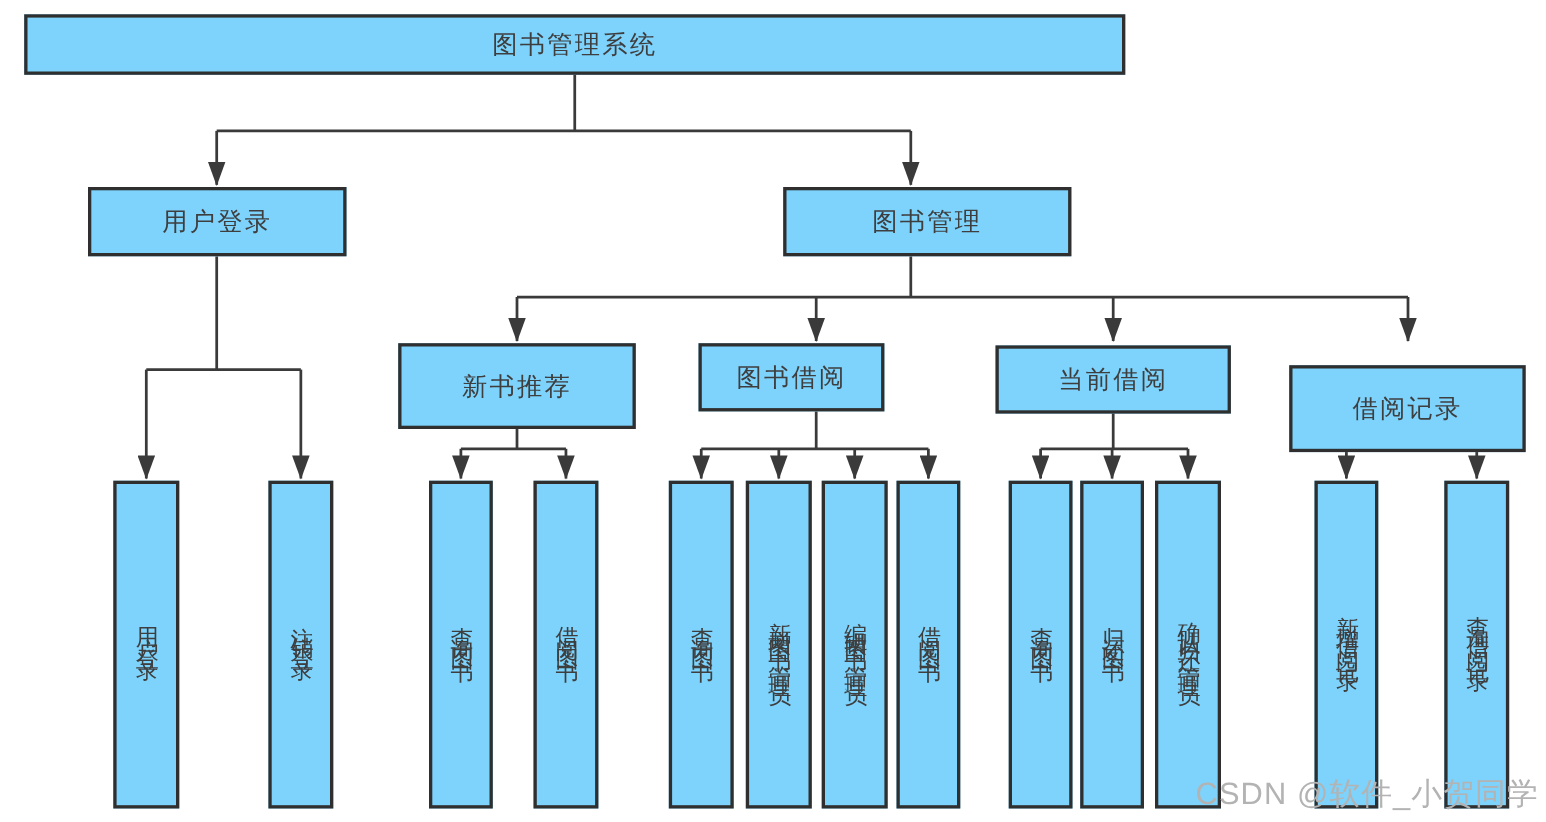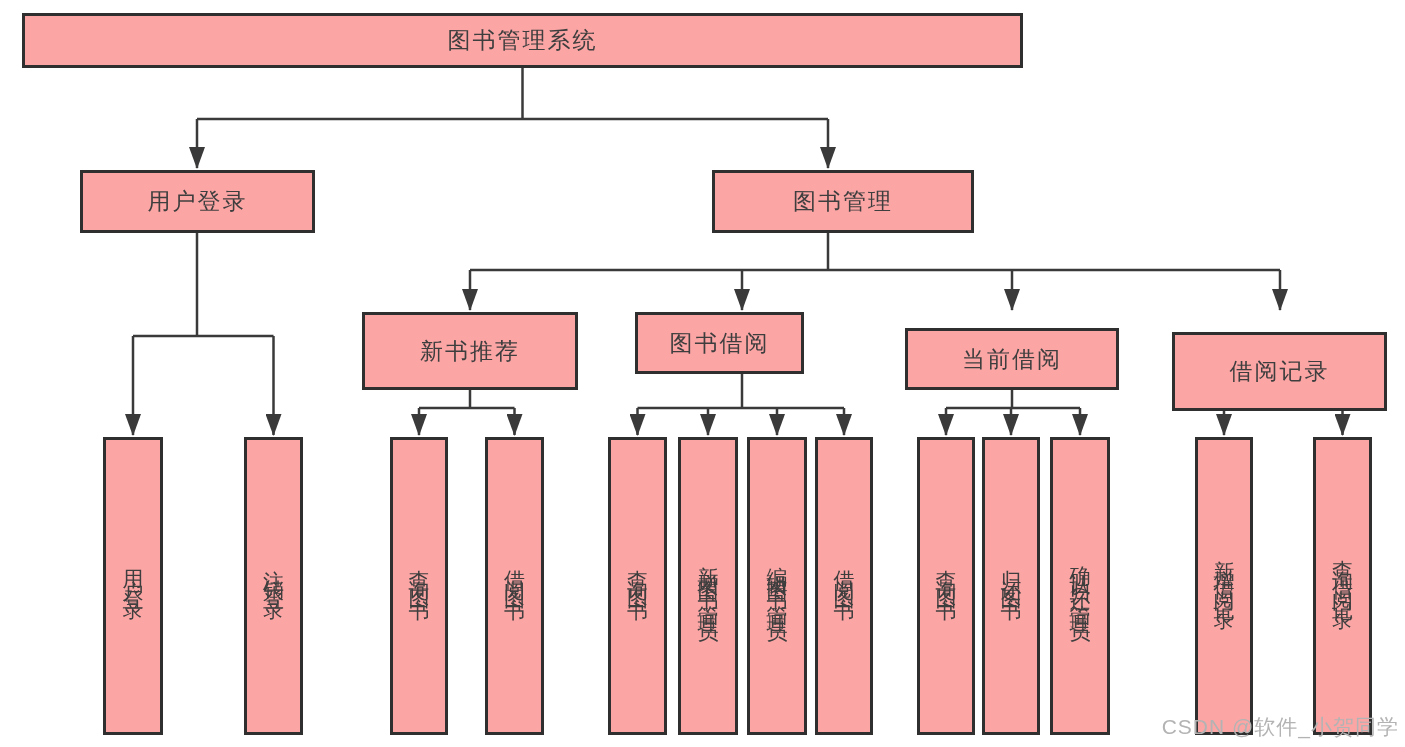--- a/index.html
+++ b/index.html
@@ -15,39 +15,39 @@
     width:1405px;height:747px;
     background:var(--background);
     font-family:"Liberation Sans","DejaVu Sans",sans-serif;
     overflow:hidden;
   }
   #wires{position:absolute;left:0;top:0;width:1405px;height:747px;}
   #wires line{stroke:var(--line);stroke-width:2.5;}
   #wires .arrowhead{fill:var(--line);}
   .node{
     position:absolute;
-    background:#fca5a5;
+    background:#7dd3fc;
     border:3px solid var(--border);
     box-sizing:border-box;
     display:flex;align-items:center;justify-content:center;
     color:var(--text);
   }
   .h{font-size:23px;letter-spacing:2px;white-space:nowrap;}
   .v{
     font-size:21px;
     writing-mode:vertical-rl;
     text-orientation:mixed;
     letter-spacing:10px;
     padding-bottom:26px;
   }
   .v.long{padding-bottom:2px;letter-spacing:8px;}
   #watermark{
     position:absolute;
     right:6px;bottom:6px;
-    font-size:21px;
+    font-size:28px;
     letter-spacing:1px;
     color:var(--watermark-color);
     z-index:5;
     white-space:nowrap;
   }
 </style>
 </head>
 <body>
 
 <div id="stage">
@@ -114,21 +114,21 @@
     </g>
   </svg>
 
   <div class="node h" style="left:22px;top:13px;width:1001px;height:55px;">图书管理系统</div>
 
   <div class="node h" style="left:80px;top:170px;width:235px;height:63px;">用户登录</div>
   <div class="node h" style="left:712px;top:170px;width:262px;height:63px;">图书管理</div>
 
   <div class="node h" style="left:362px;top:312px;width:216px;height:78px;">新书推荐</div>
   <div class="node h" style="left:635px;top:312px;width:169px;height:62px;">图书借阅</div>
-  <div class="node h" style="left:905px;top:328px;width:214px;height:62px;">当前借阅</div>
+  <div class="node h" style="left:905px;top:314px;width:214px;height:62px;">当前借阅</div>
   <div class="node h" style="left:1172px;top:312px;width:215px;height:79px;margin-top:20px;">借阅记录</div>
 
   <div class="node v" style="left:103px;top:437px;width:60px;height:298px;">用户登录</div>
   <div class="node v" style="left:244px;top:437px;width:59px;height:298px;">注销登录</div>
 
   <div class="node v" style="left:390px;top:437px;width:58px;height:298px;">查询图书</div>
   <div class="node v" style="left:485px;top:437px;width:59px;height:298px;">借阅图书</div>
 
   <div class="node v" style="left:608px;top:437px;width:59px;height:298px;">查询图书</div>
   <div class="node v long" style="left:678px;top:437px;width:60px;height:298px;">新增图书（管理员）</div>

